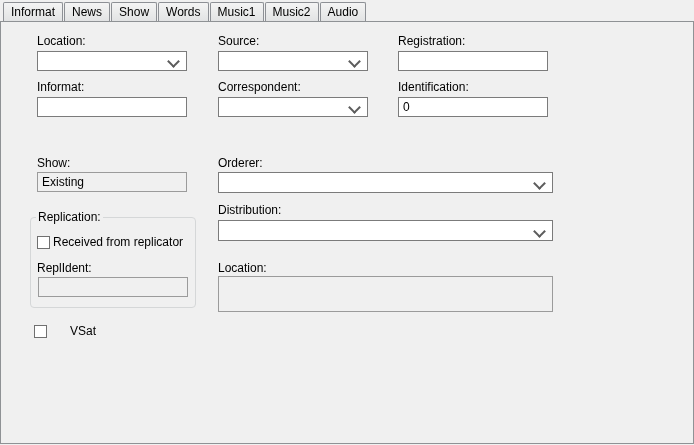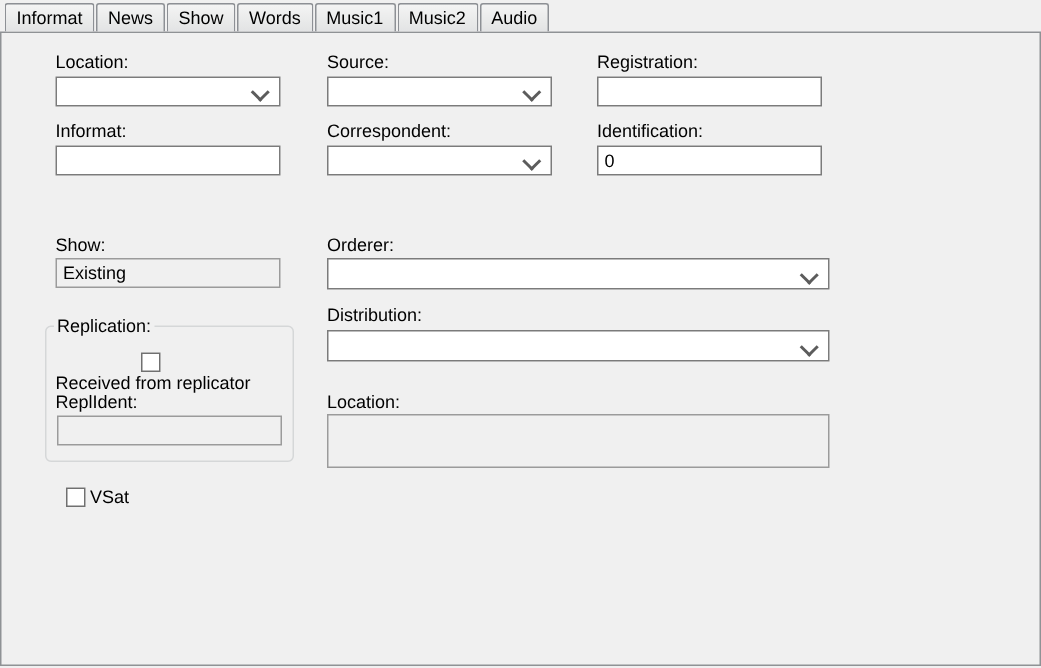--- a/index.html
+++ b/index.html
@@ -115,27 +115,27 @@
 
 <div class="lbl" style="left:218px;top:203px;">Distribution:</div>
 <div class="combo" style="left:218px;top:220px;width:335px;height:21px;">
   <span></span>
   <span class="chev" style="top:6px;"></span>
 </div>
 
 <div class="groupbox" style="left:30px;top:217px;width:166px;height:91px;"></div>
 <div class="lbl grouplabel" style="left:36px;top:210px;">Replication:</div>
 
-<div class="cbrow" style="left:37px;top:235px;flex-direction:column;">
+<div class="cbrow" style="left:37px;top:235px;">
   <span class="cb"></span>
   <span>Received from replicator</span>
 </div>
 
 <div class="lbl" style="left:37px;top:261px;">ReplIdent:</div>
 <input class="textbox gray" style="left: 38px; top: 277px; width: 150px;" disabled="" value="">
 
 <div class="lbl" style="left:218px;top:261px;">Location:</div>
 <div class="bigbox" style="left:218px;top:276px;width:335px;height:36px;"></div>
 
-<div class="cbrow" style="left:44px;top:324px;">
+<div class="cbrow" style="left:34px;top:324px;gap:20px;">
   <span class="cb"></span>
   <span>VSat</span>
 </div>
 
 </body></html>

